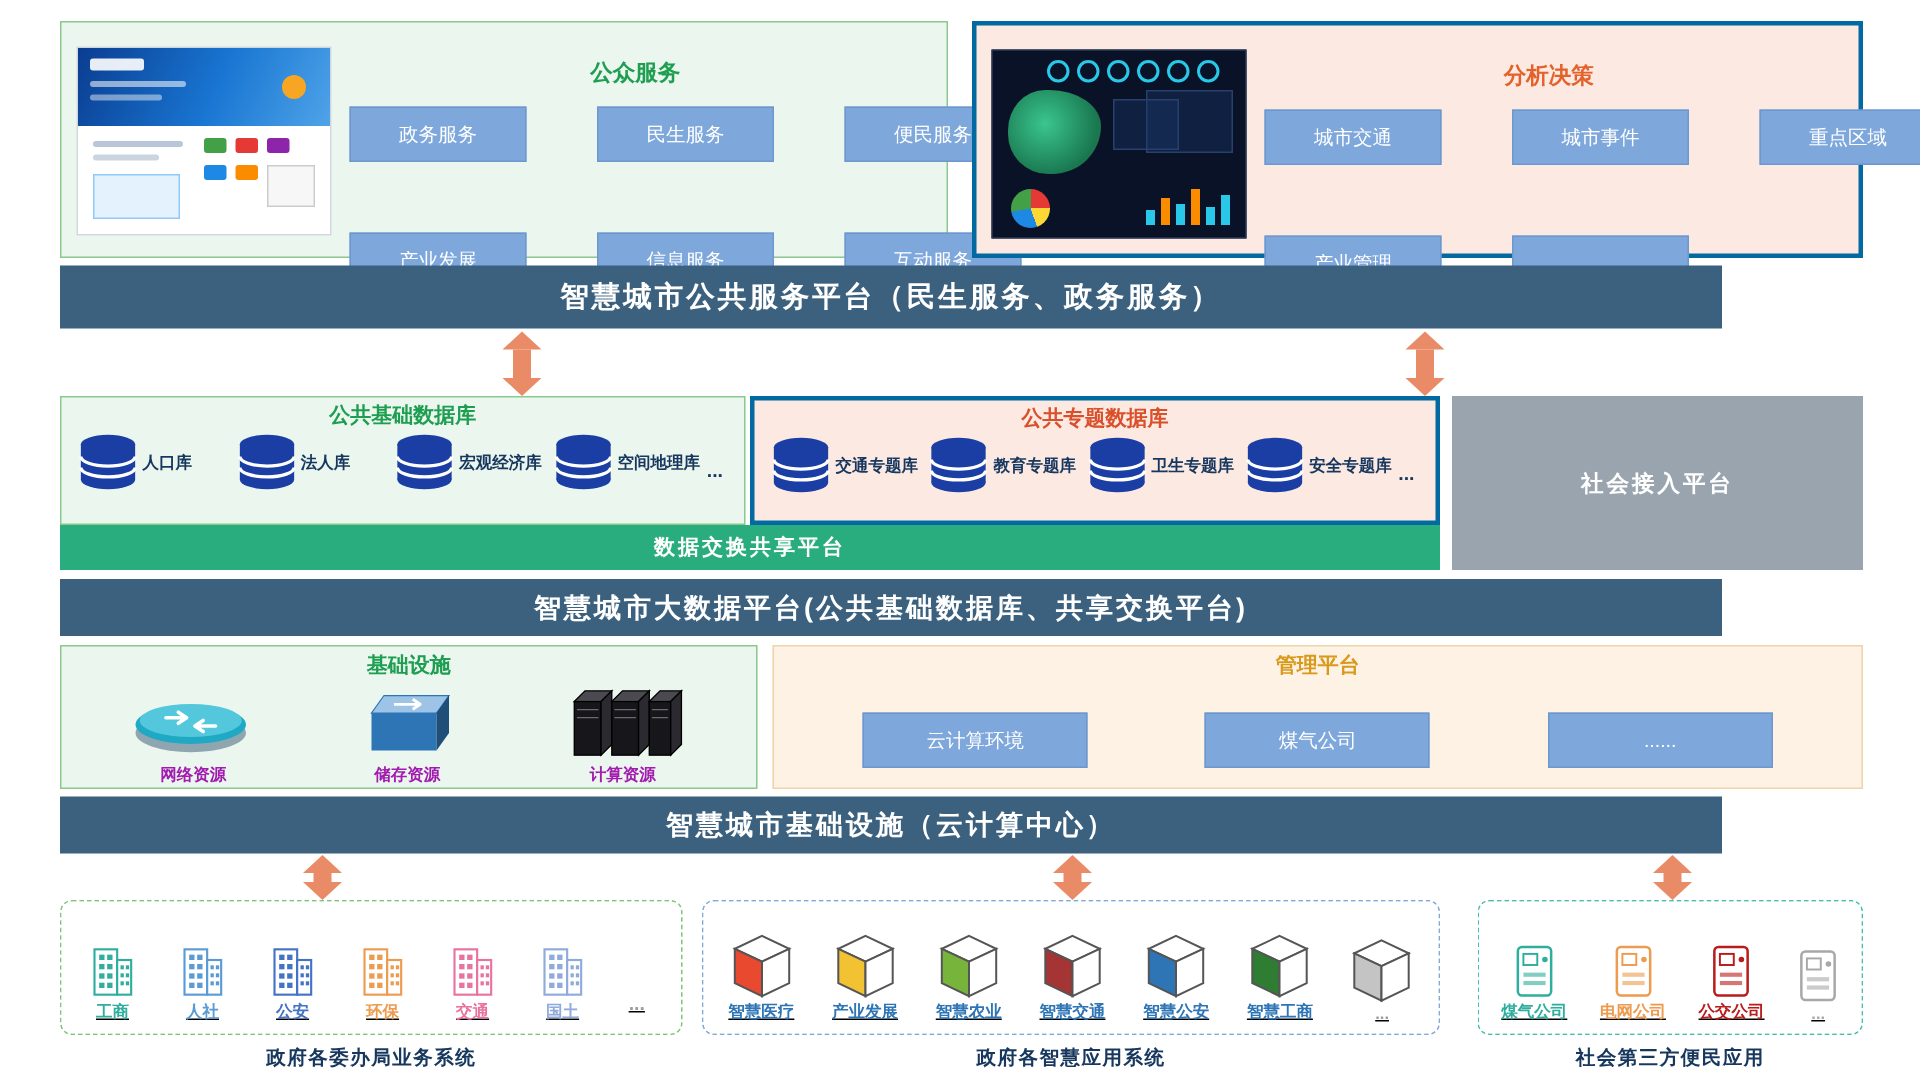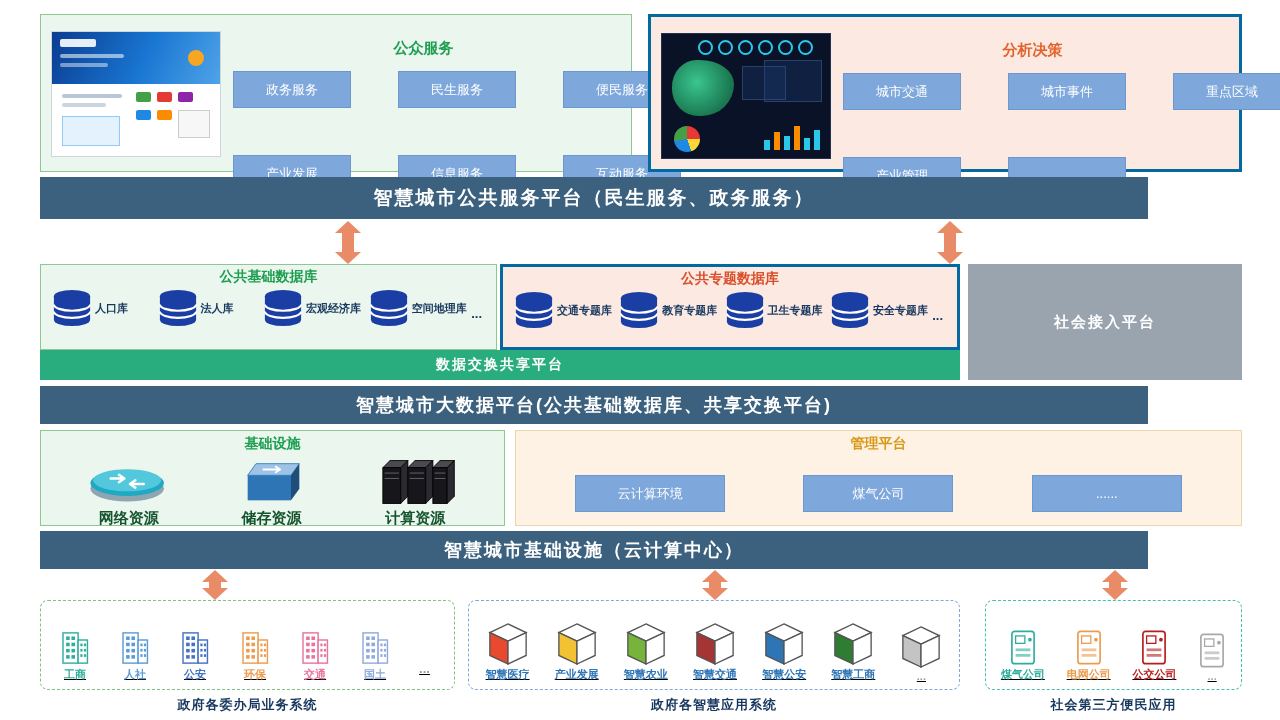--- a/index.html
+++ b/index.html
@@ -40,21 +40,21 @@
   .more-label{font-size:13px;font-weight:bold;color:#17375E;margin:0 6px 6px 0;}
 
   .exchange-bar{position:absolute;background:#29AD7E;color:#fff;font-weight:bold;font-size:14px;
     display:flex;align-items:center;justify-content:center;letter-spacing:2px;}
   .social-panel{position:absolute;background:#9AA4AE;color:#fff;font-weight:bold;font-size:15px;
     display:flex;align-items:center;justify-content:center;letter-spacing:2px;}
 
   
   .fac-row{position:absolute;left:10px;right:10px;top:26px;display:flex;justify-content:space-around;align-items:flex-end;}
   .fac-item{display:flex;flex-direction:column;align-items:center;}
-  .fac-label{font-size:15px;font-weight:bold;color:#14532d;margin-top:2px;}
+  .fac-label{font-size:11px;font-weight:bold;color:#a21caf;margin-top:2px;}
 
   
   .mgmt-row{position:absolute;left:20px;right:20px;top:44px;display:flex;justify-content:space-around;}
   .mgmt-row .blue-btn{width:150px;}
 
   
   .dash-box{position:absolute;top:600px;height:90px;border-radius:8px;box-sizing:border-box;}
   .d-green{border:1.6px dashed #7CC47F;}
   .d-blue{border:1.6px dashed #7FA8DC;}
   .d-teal{border:1.6px dashed #46BFAE;}

